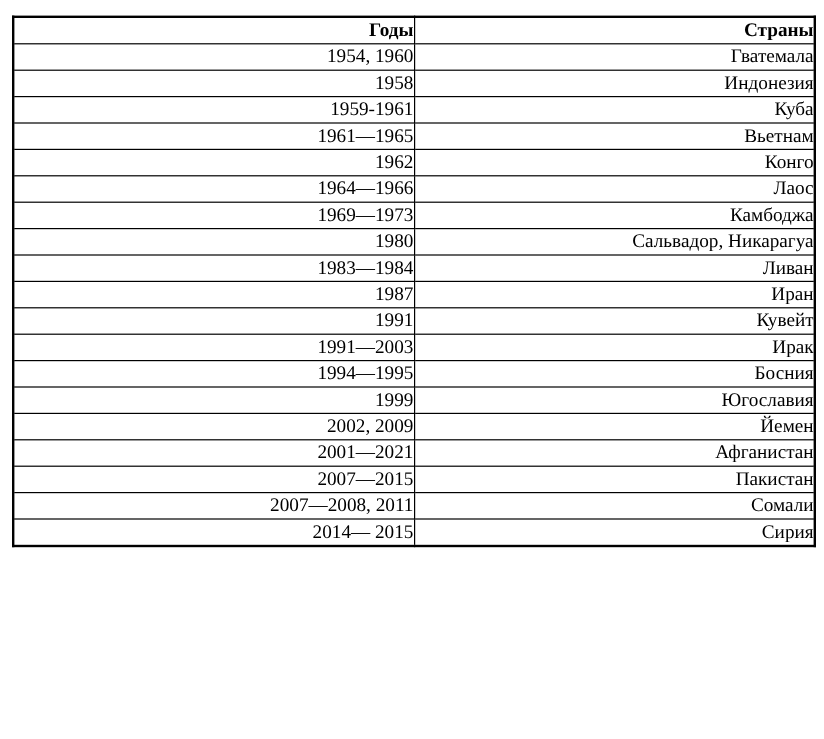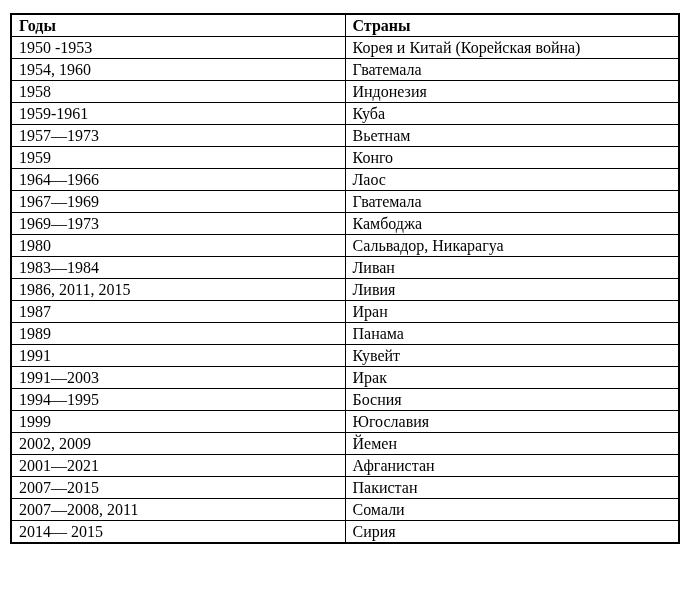--- a/index.html
+++ b/index.html
@@ -26,21 +26,21 @@
     font-size: 16px;
   }
   table.doc-table col.col-years { width: 50%; }
   table.doc-table col.col-countries { width: 50%; }
   table.doc-table th,
   table.doc-table td {
     border: 1px solid #000000;
     height: 21px;
     line-height: 21px;
     padding: 0 0 0 7px;
-    text-align: left;
+    text-align: right;
     vertical-align: middle;
     white-space: nowrap;
     overflow: hidden;
     font-weight: normal;
   }
   table.doc-table thead th {
     font-weight: bold;
   }
 </style>
 </head>
@@ -52,74 +52,58 @@
     <col class="col-countries">
   </colgroup>
   <thead>
     <tr>
       <th>Годы</th>
       <th>Страны</th>
     </tr>
   </thead>
   <tbody id="table-body">
       <tr>
-        <td>1950 -1953</td>
-        <td>Корея и Китай (Корейская война)</td>
-      </tr>
-      <tr>
         <td>1954, 1960</td>
         <td>Гватемала</td>
       </tr>
       <tr>
         <td>1958</td>
         <td>Индонезия</td>
       </tr>
       <tr>
         <td>1959-1961</td>
         <td>Куба</td>
       </tr>
       <tr>
-        <td>1957—1973</td>
+        <td>1961—1965</td>
         <td>Вьетнам</td>
       </tr>
       <tr>
-        <td>1959</td>
+        <td>1962</td>
         <td>Конго</td>
       </tr>
       <tr>
         <td>1964—1966</td>
         <td>Лаос</td>
-      </tr>
-      <tr>
-        <td>1967—1969</td>
-        <td>Гватемала</td>
       </tr>
       <tr>
         <td>1969—1973</td>
         <td>Камбоджа</td>
       </tr>
       <tr>
         <td>1980</td>
         <td>Сальвадор, Никарагуа</td>
       </tr>
       <tr>
         <td>1983—1984</td>
         <td>Ливан</td>
       </tr>
       <tr>
-        <td>1986, 2011, 2015</td>
-        <td>Ливия</td>
-      </tr>
-      <tr>
         <td>1987</td>
         <td>Иран</td>
-      </tr>
-      <tr>
-        <td>1989</td>
-        <td>Панама</td>
       </tr>
       <tr>
         <td>1991</td>
         <td>Кувейт</td>
       </tr>
       <tr>
         <td>1991—2003</td>
         <td>Ирак</td>
       </tr>
       <tr>

